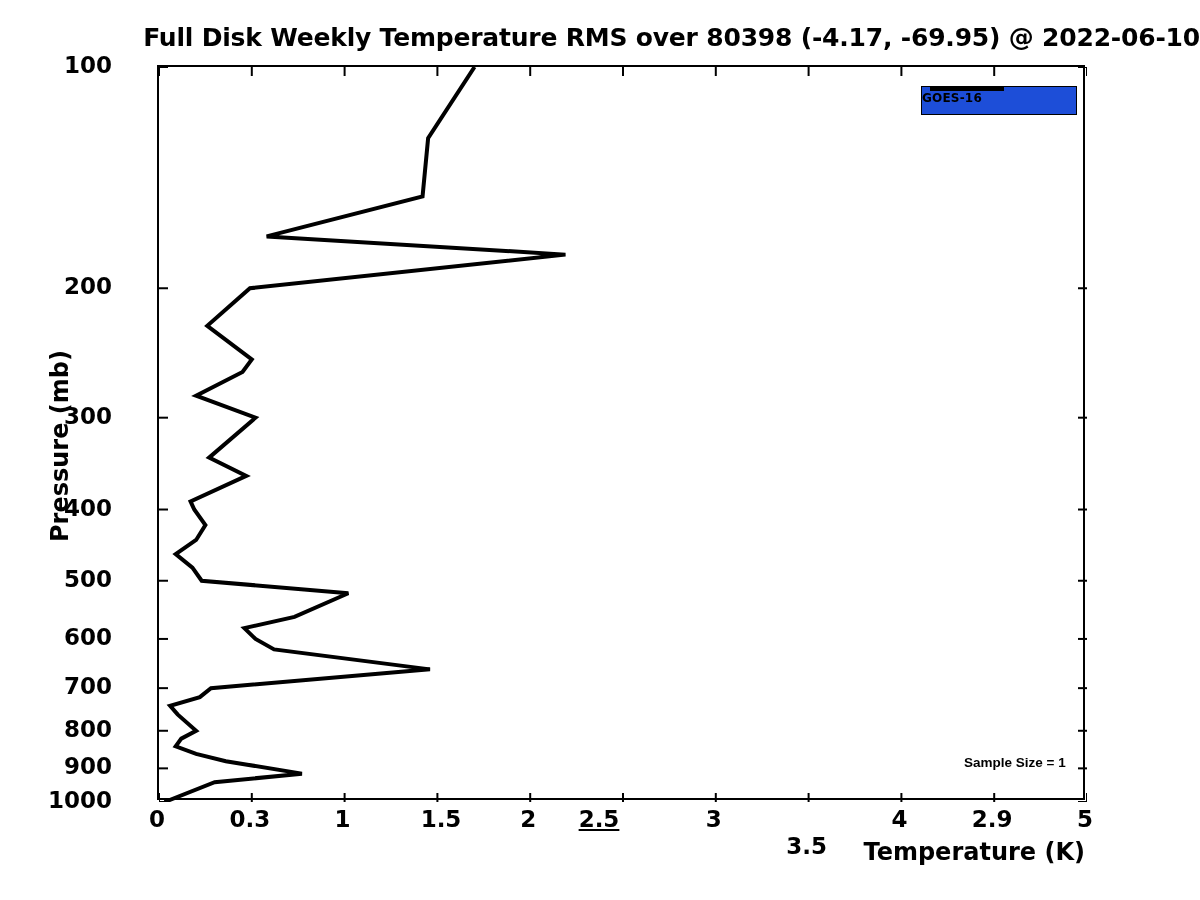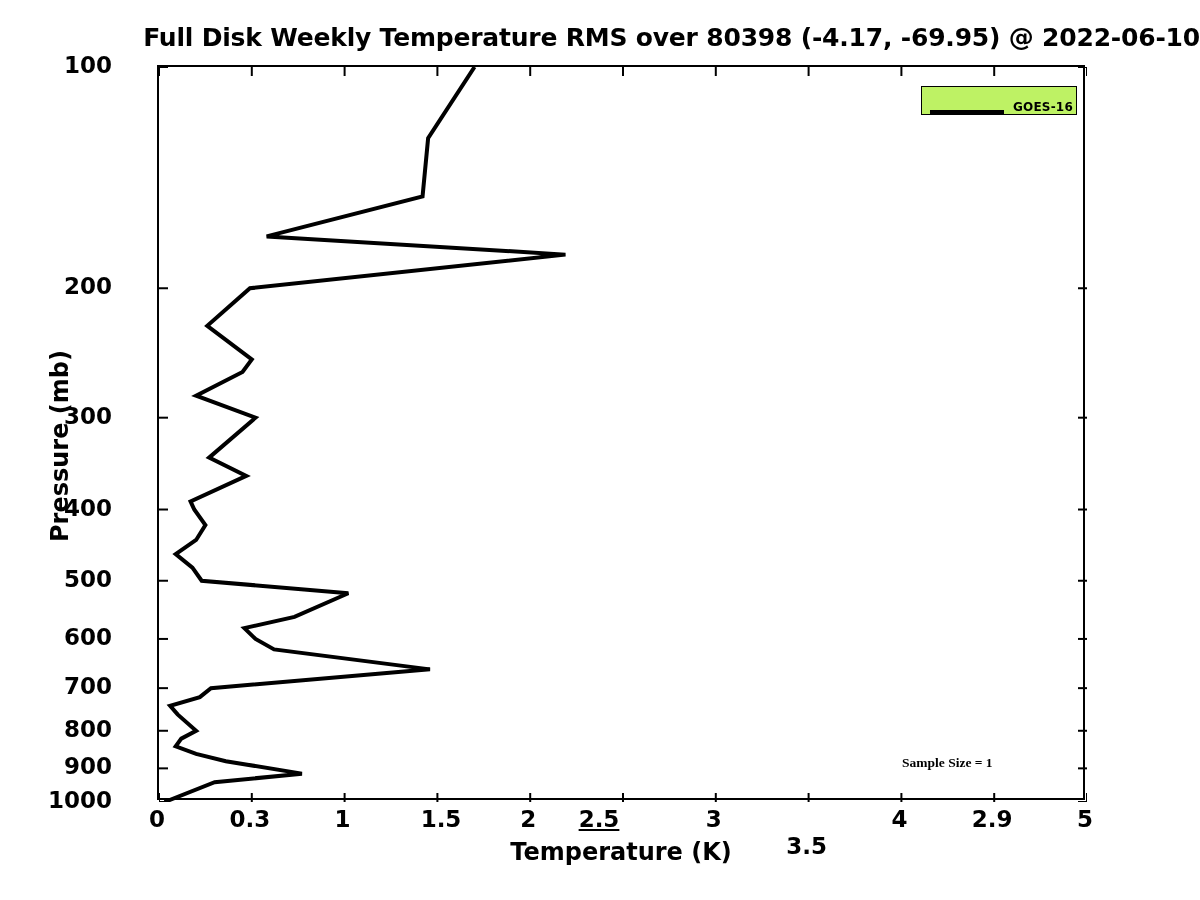--- a/index.html
+++ b/index.html
@@ -87,62 +87,63 @@
     font-family: "DejaVu Sans", sans-serif;
     transform: rotate(-90deg);
     transform-origin: center center;
     white-space: nowrap;
   }
   #xlabel {
     position: absolute;
     left: 157px;
     top: 838px;
     width: 928px;
-    text-align: center;
+    text-align: right;
     font-size: 24px;
     font-weight: bold;
     font-family: "DejaVu Sans", sans-serif;
     white-space: nowrap;
   }
   
   #legend {
     position: absolute;
     left: 921px;
     top: 86px;
     width: 156px;
     height: 29px;
     border: 1.5px solid #000;
-    background: #bef264;
+    background: #1d4ed8;
     display: flex;
-    align-items: flex-end;
+    align-items: flex-start;
     box-sizing: border-box;
+    flex-direction: column;
   }
   #legend-swatch {
     width: 74px;
     height: 0;
     border-top: 4px solid #000;
     margin-left: 8px;
     margin-right: 9px;
     flex: none;
   }
   #legend-text {
     font-size: 12px;
     font-weight: bold;
     font-family: "DejaVu Sans", sans-serif;
     letter-spacing: 0.2px;
     white-space: nowrap;
   }
   
   #sample-size {
     position: absolute;
-    left: 902px;
+    left: 964px;
     top: 755px;
     font-size: 13.5px;
     font-weight: bold;
-    font-family: Liberation Serif, serif;
+    font-family: Liberation Sans, sans-serif;
     white-space: nowrap;
   }
 </style>
 </head>
 <body>
 
 <div id="figure">
 
   <div id="chart-title">Full Disk Weekly Temperature RMS over 80398 (-4.17, -69.95) @ 2022-06-10</div>
 

